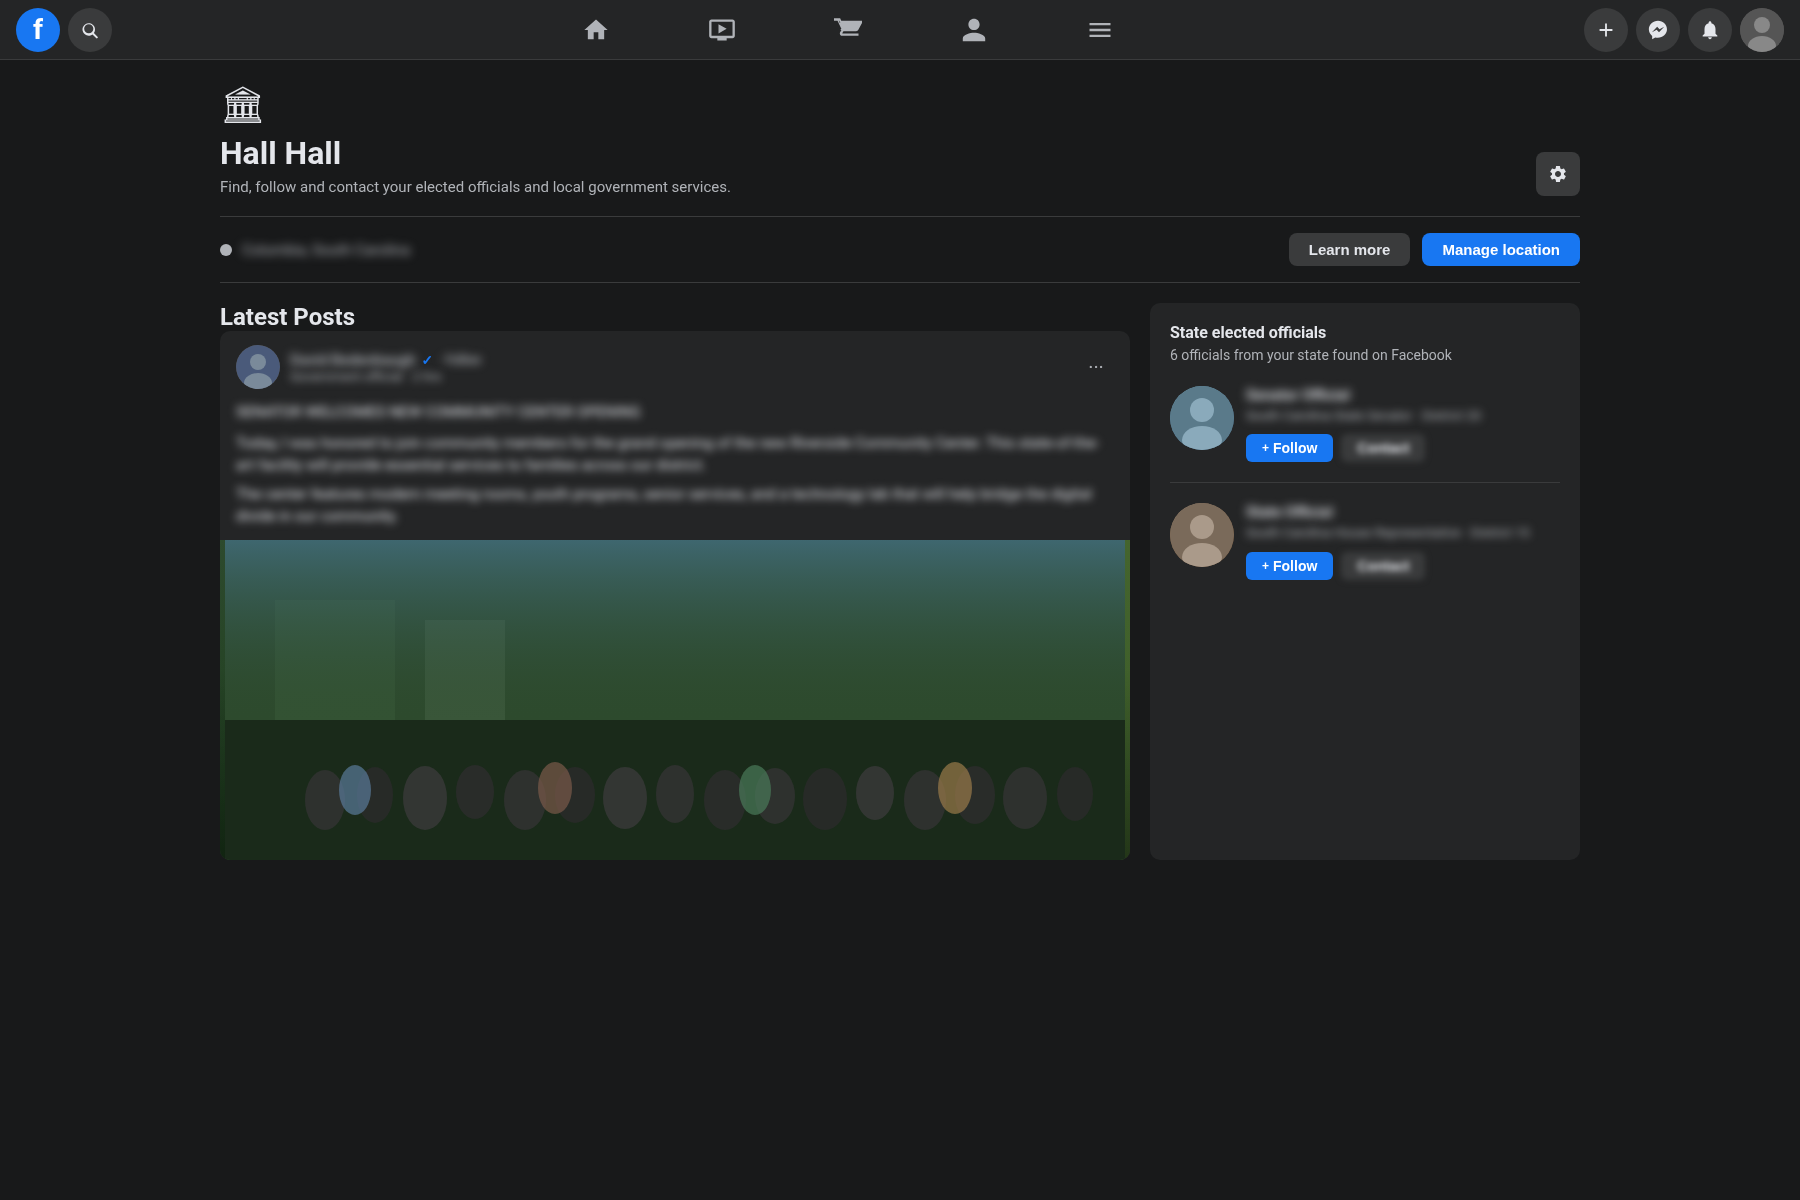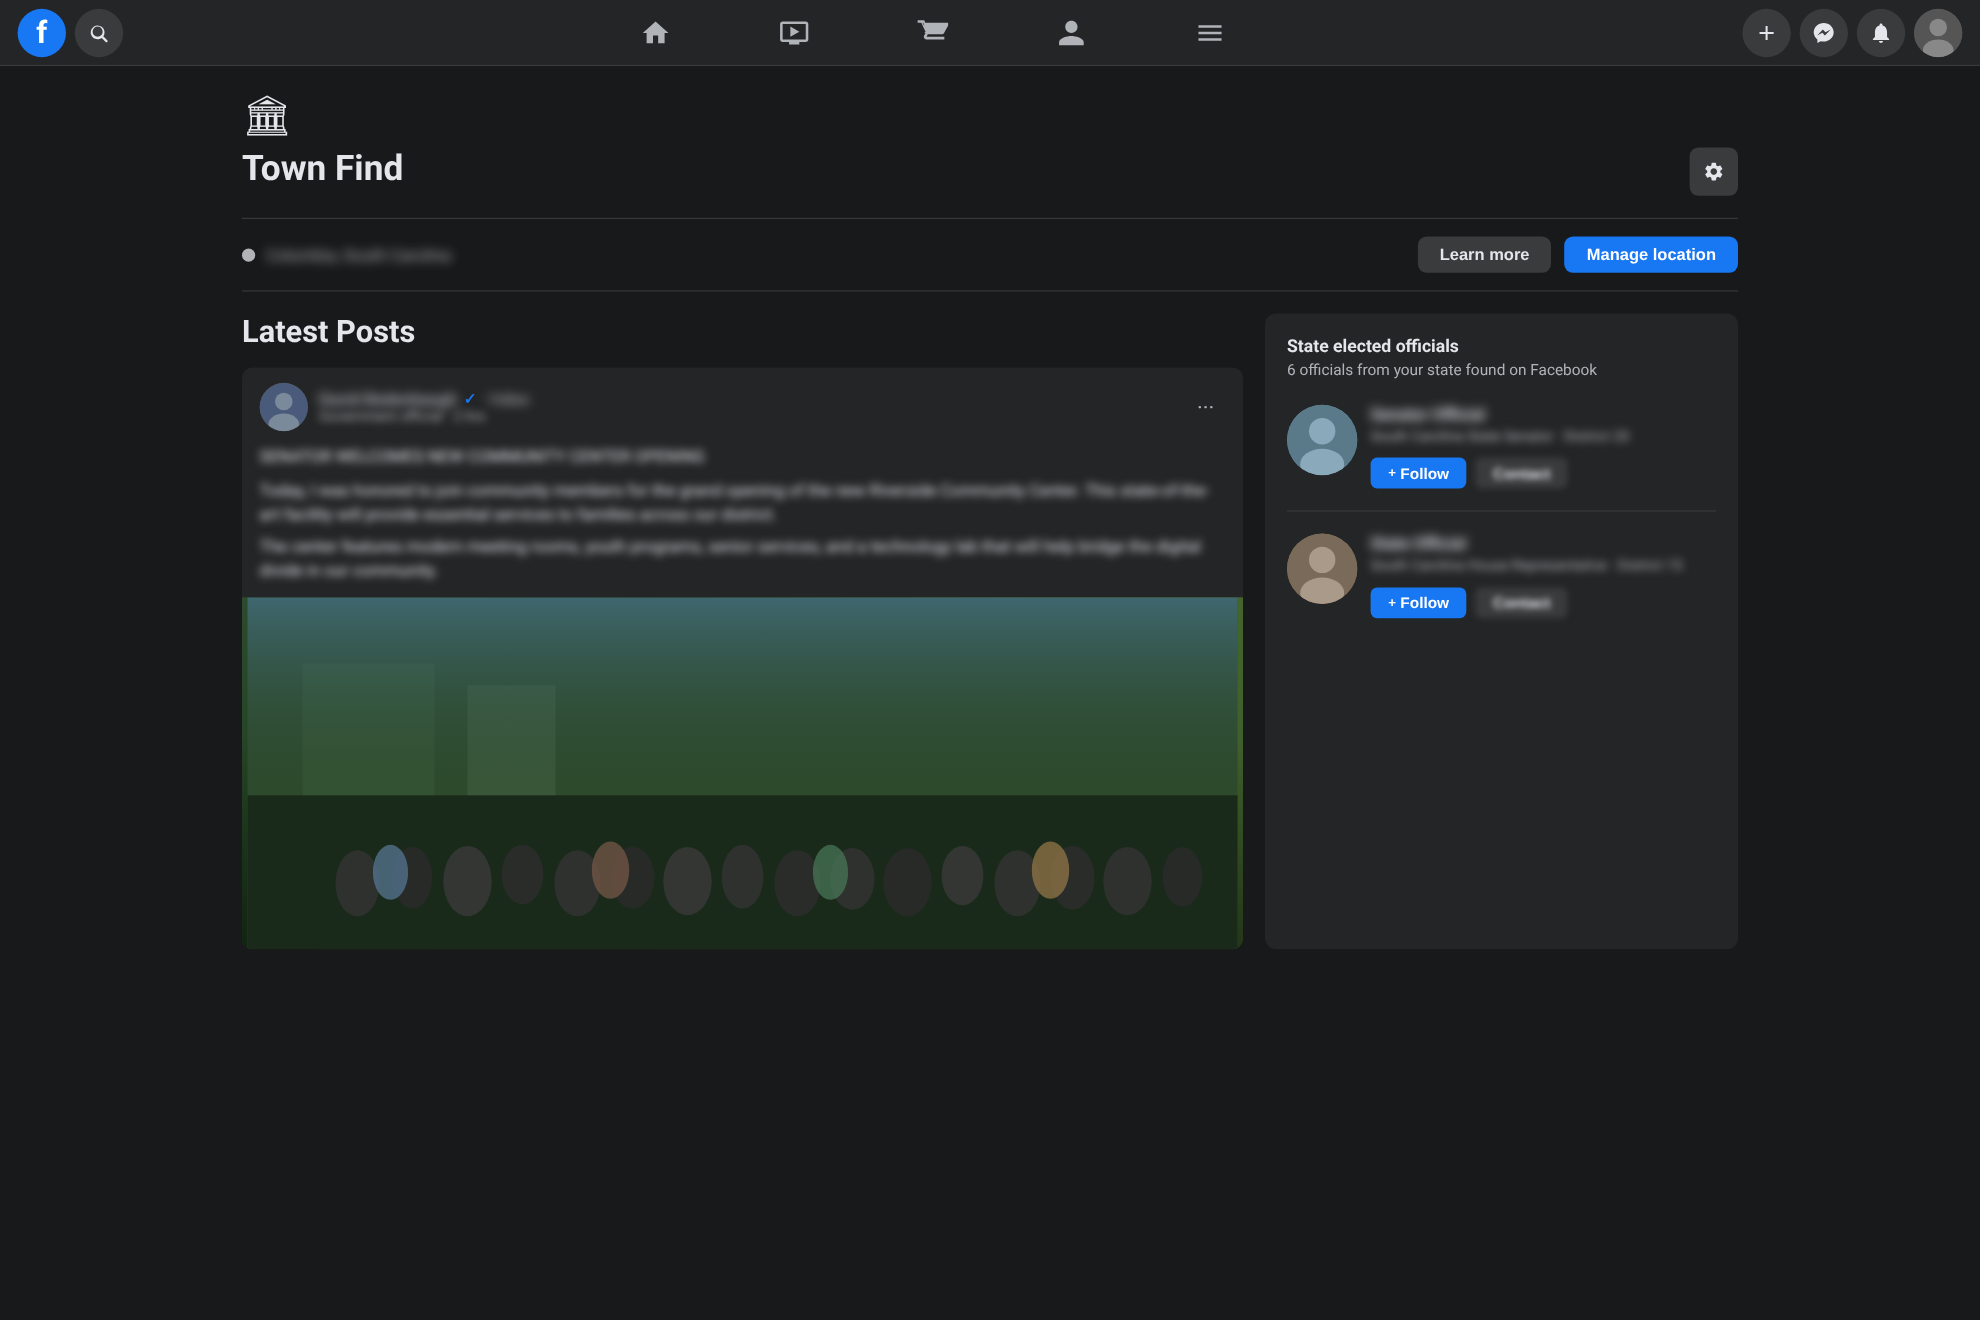--- a/index.html
+++ b/index.html
@@ -214,24 +214,23 @@
       grid-template-columns: 1fr 430px;
       gap: 20px;
       margin-top: 20px;
     }
 
     
     .latest-posts-section {
       min-width: 0;
     }
     .section-title {
-      font-size: 28px;
+      font-size: 24px;
       font-weight: 700;
       color: #e4e6eb;
-      margin-bottom: 16px;
     }
     .post-card {
       background: #242526;
       border-radius: 10px;
       overflow: hidden;
     }
     .post-header {
       display: flex;
       align-items: center;
       justify-content: space-between;
@@ -470,21 +469,22 @@
         <ellipse cx="22" cy="38" rx="14" ry="10" fill="#888"></ellipse>
       </svg>
     </div>
   </div>
 </nav>
 
 <div class="page-container">
 
   <div class="page-header">
     <div class="page-header-icon">🏛</div>
-    <h1 class="page-title">Town Find</h1>
+    <h1 class="page-title">Hall Hall</h1>
+    <p class="page-subtitle">Find, follow and contact your elected officials and local government services.</p>
     <div class="settings-btn">
       <svg viewBox="0 0 24 24" width="20" height="20" fill="#e4e6eb">
         <path d="M19.14 12.94c.04-.3.06-.61.06-.94s-.02-.64-.07-.94l2.03-1.58a.49.49 0 0 0 .12-.61l-1.92-3.32a.49.49 0 0 0-.59-.22l-2.39.96a7.02 7.02 0 0 0-1.62-.94l-.36-2.54a.484.484 0 0 0-.48-.41h-3.84c-.24 0-.43.17-.47.41l-.36 2.54c-.59.24-1.13.57-1.62.94l-2.39-.96a.48.48 0 0 0-.59.22L2.74 8.87c-.12.21-.08.46.12.61l2.03 1.58c-.05.3-.09.63-.09.94s.02.64.07.94l-2.03 1.58a.49.49 0 0 0-.12.61l1.92 3.32c.12.22.37.29.59.22l2.39-.96c.5.38 1.03.7 1.62.94l.36 2.54c.05.24.24.41.48.41h3.84c.24 0 .44-.17.47-.41l.36-2.54c.59-.24 1.13-.56 1.62-.94l2.39.96c.22.08.47 0 .59-.22l1.92-3.32c.12-.22.07-.47-.12-.61l-2.01-1.58zM12 15.6c-1.98 0-3.6-1.62-3.6-3.6s1.62-3.6 3.6-3.6 3.6 1.62 3.6 3.6-1.62 3.6-3.6 3.6z"></path>
       </svg>
     </div>
   </div>
 
   <div class="location-bar">
     <div class="location-text">
       <div class="location-dot"></div>

